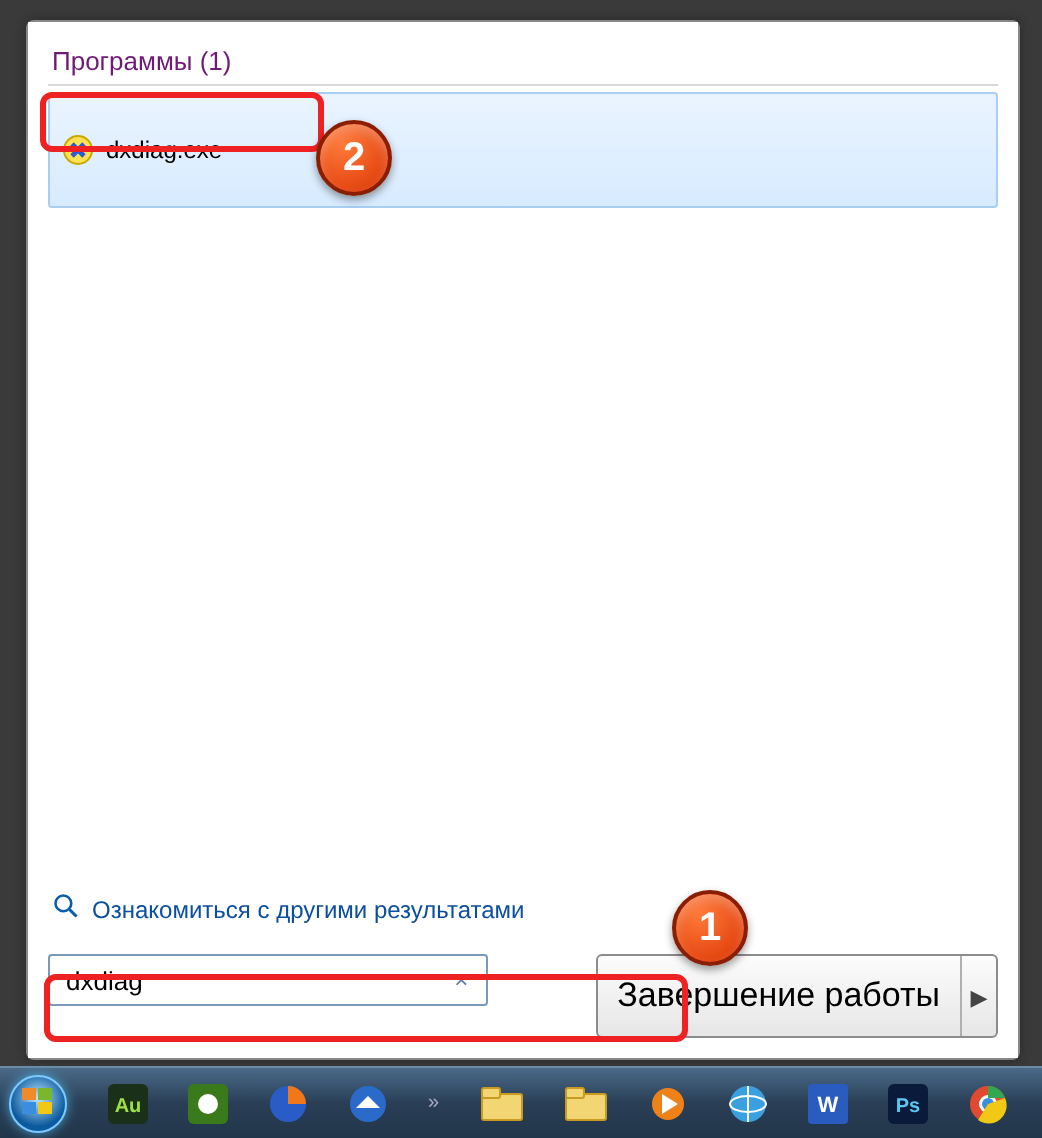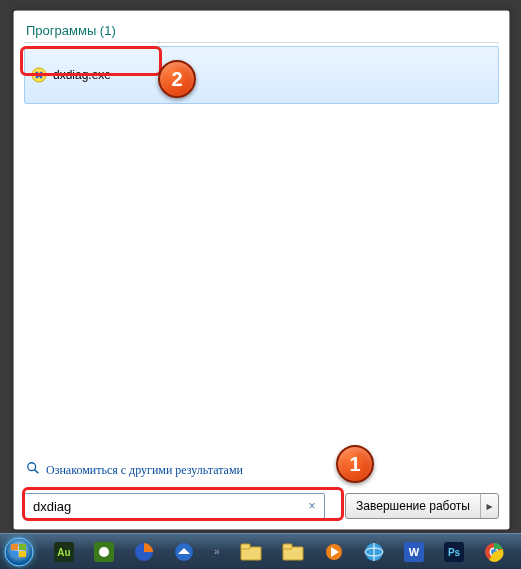--- a/index.html
+++ b/index.html
@@ -25,21 +25,21 @@
     display: flex;
     flex-direction: column;
   }
   .results-panel {
     flex: 1;
     background: #fff;
     padding: 8px 10px 0 10px;
     overflow: hidden;
   }
   .section-header {
-    color: #0f766e;
+    color: #701a75;
     font-size: 13px;
     padding: 4px 2px 4px 2px;
     border-bottom: 1px solid #d8d8d8;
     margin-bottom: 3px;
   }
   .result-item {
     display: flex;
     align-items: center;
     gap: 6px;
     padding: 20px 6px;
@@ -56,27 +56,26 @@
   }
   .more-results {
     display: flex;
     align-items: center;
     gap: 6px;
     color: #0b4fa0;
     font-size: 12px;
     padding: 6px 2px;
     cursor: pointer;
     margin-top: auto;
-    font-family: Liberation Serif, serif;
   }
   .bottom-area {
     padding: 8px 10px 10px 10px;
     display: flex;
     align-items: flex-start;
-    gap: 20px;
+    gap: 10px;
     background: #fff;
   }
   .search-box {
     flex: 1;
     position: relative;
     display: flex;
     align-items: center;
     height: 26px;
     background: #fff;
     border: 1px solid #7a98b8;
@@ -96,28 +95,29 @@
     right: 4px;
     top: 50%;
     transform: translateY(-50%);
     width: 16px; height: 16px;
     color: #5a7aa8;
     cursor: pointer;
     display:flex;align-items:center;justify-content:center;
     font-size: 12px;
   }
   .shutdown-btn {
-    height: 26px;
+    height: 42px;
     display: flex;
     align-items: center;
     background: linear-gradient(#fcfcfc, #e6e6e6);
     border: 1px solid #8c8c8c;
     border-radius: 3px;
     overflow: hidden;
-    font-size: 12px;
+    font-size: 17px;
+    margin-left: 44px;
   }
   .shutdown-btn .label {
     padding: 0 10px;
     cursor: pointer;
   }
   .shutdown-btn .arrow {
     width: 18px;
     height: 100%;
     border-left: 1px solid #b0b0b0;
     display:flex;align-items:center;justify-content:center;

